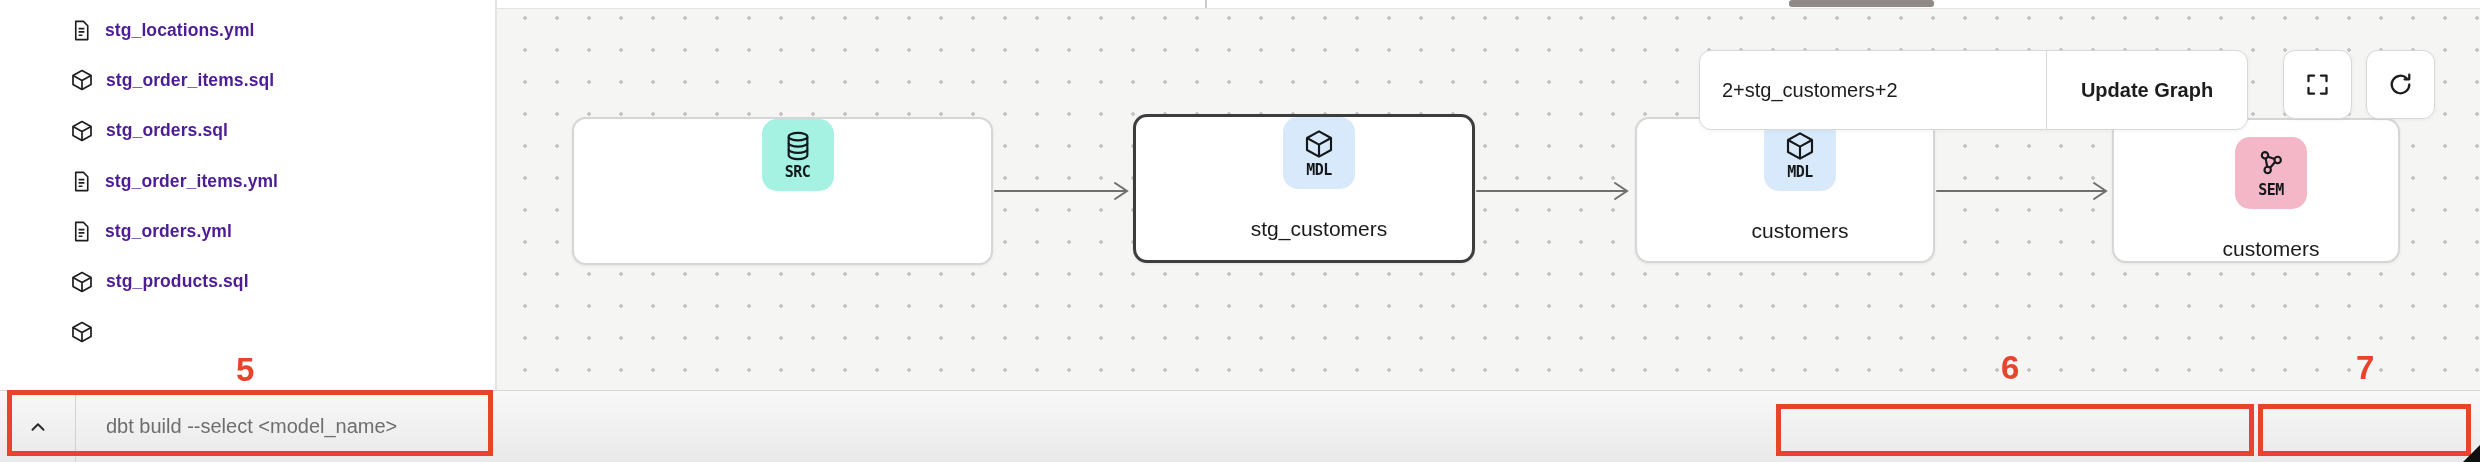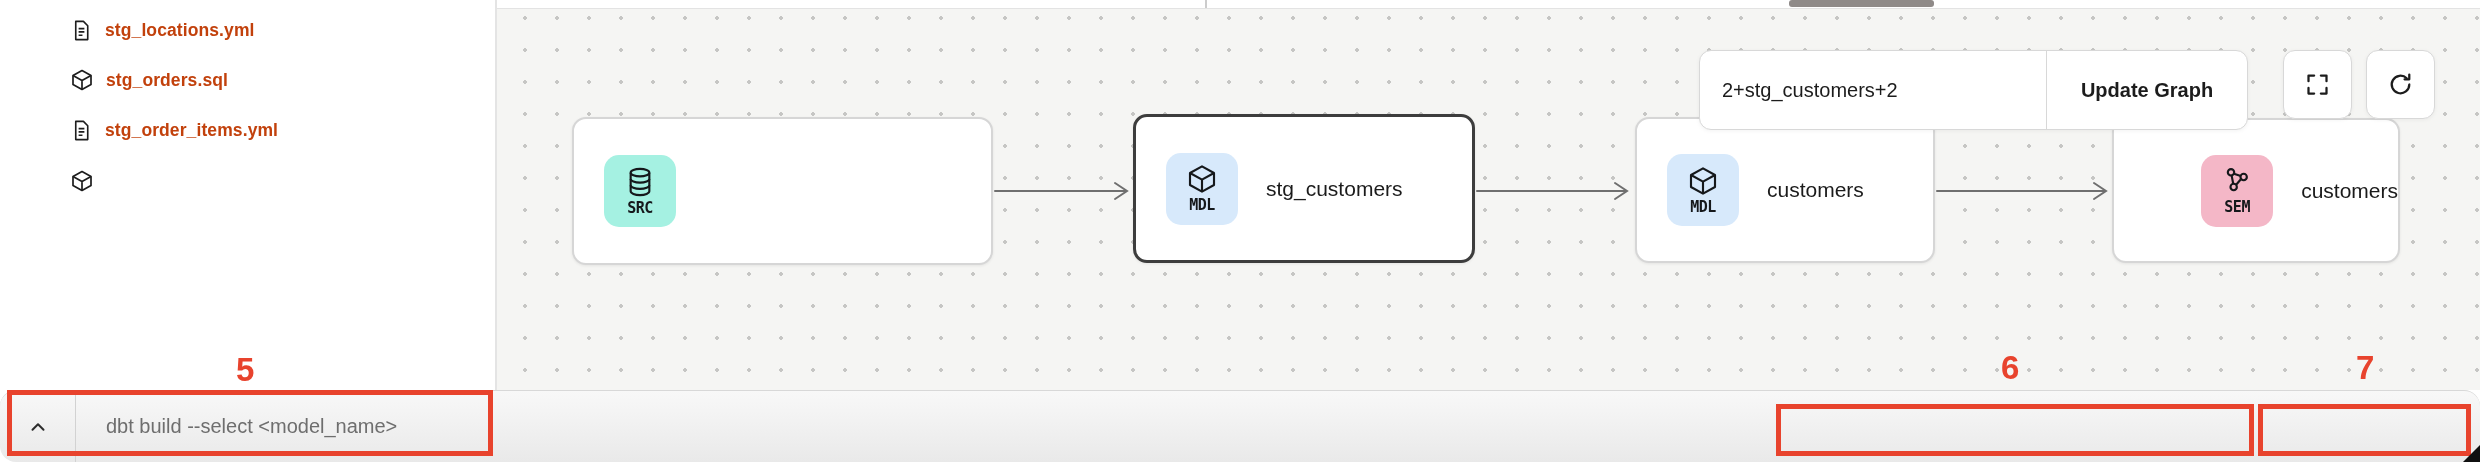--- a/index.html
+++ b/index.html
@@ -6,35 +6,35 @@
   .screen{
     position:relative;width:2480px;height:462px;overflow:hidden;
     font-family:"Liberation Sans",sans-serif;background:#ffffff;
   }
   
   .sidebar{position:absolute;left:0;top:0;width:495px;height:390px;background:#ffffff;overflow:hidden;}
   .sidebar-divider{position:absolute;left:495px;top:0;width:2px;height:390px;background:#e4e4e4;}
   .file-list{display:flex;flex-direction:column;padding-top:5px;}
   .file-row{height:50.3px;display:flex;align-items:center;padding-left:70px;gap:12px;cursor:pointer;}
   .file-row svg{flex:0 0 auto;}
-  .file-name{font-size:17.5px;font-weight:600;color:#c2410c;letter-spacing:.1px;}
+  .file-name{font-size:17.5px;font-weight:600;color:#4c1d95;letter-spacing:.1px;}
   
   .canvas{
     position:absolute;left:497px;top:8px;width:1983px;height:382px;background:#f5f5f3;
     background-image:radial-gradient(circle,#c6c6c4 1.6px,rgba(0,0,0,0) 1.9px);
     background-size:32px 32px;background-position:12px 26px;
   }
   .top-strip{position:absolute;left:497px;top:0;width:1983px;height:8px;background:#ffffff;border-bottom:1px solid #e3e3e3;}
   .top-strip-tick{position:absolute;left:708px;top:0;width:2px;height:8px;background:#cccccc;}
   .top-scroll-thumb{position:absolute;left:1292px;top:0;width:145px;height:7px;background:#8f8a88;border-radius:3px;}
   .edges{position:absolute;left:0;top:0;width:2480px;height:462px;pointer-events:none;}
   .node{
     position:absolute;background:#ffffff;border:2px solid #d6d6d6;border-radius:14px;
     display:flex;align-items:center;padding-left:30px;gap:28px;box-sizing:border-box;
-    box-shadow:0 1px 3px rgba(0,0,0,.07);cursor:pointer;
+    box-shadow:0 1px 3px rgba(0,0,0,.07);cursor:pointer;flex-direction:column;
   }
   .node.selected{border:3px solid #3d3d3d;}
   .badge{width:72px;height:72px;border-radius:15px;display:flex;flex-direction:column;align-items:center;justify-content:center;gap:1px;}
   .badge-text{font-size:15px;font-weight:600;color:#15181b;font-family:"DejaVu Sans Mono",monospace;letter-spacing:-.5px;}
   .node-label{font-size:21px;color:#1b1b1b;}
   
   .selector-group{
     position:absolute;left:1699px;top:50px;width:549px;height:80px;background:#ffffff;
     border:1.5px solid #d8d8d8;border-radius:12px;display:flex;box-sizing:border-box;
     box-shadow:0 1px 4px rgba(0,0,0,.05);z-index:3;
@@ -51,21 +51,21 @@
     position:absolute;top:50px;width:69px;height:69px;background:#ffffff;border:1.5px solid #d8d8d8;
     border-radius:12px;display:flex;align-items:center;justify-content:center;box-sizing:border-box;
     box-shadow:0 1px 4px rgba(0,0,0,.05);cursor:pointer;z-index:3;
   }
   .btn-fullscreen{left:2283px;}
   .btn-refresh{left:2366px;}
   
   .bottom-bar{
     position:absolute;left:0;top:390px;width:2480px;height:72px;
     background:linear-gradient(180deg,#f8f8f8 0%,#f0f0f0 55%,#e9e9e9 100%);
-    border-top:1px solid #d8d8d8;display:flex;align-items:center;box-sizing:border-box;border-radius:16px;
+    border-top:1px solid #d8d8d8;display:flex;align-items:center;box-sizing:border-box;
   }
   .collapse-btn{width:75px;height:100%;display:flex;align-items:center;justify-content:center;background:transparent;border:none;cursor:pointer;}
   .bar-divider{width:1px;height:100%;background:#d2d2d2;}
   .command-input{
     margin-left:28px;width:860px;border:none;outline:none;background:transparent;
     font-size:20px;color:#1b1b1b;font-family:"Liberation Sans",sans-serif;
   }
   .command-input::placeholder{color:#6e6e6e;opacity:1;}
   
   .ann-box{position:absolute;border:5px solid #e8432d;box-sizing:border-box;z-index:9;pointer-events:none;}
@@ -99,28 +99,49 @@
             <path d="M6 2.5h8l4.5 4.5v14.5H6z"></path>
             <path d="M9 10h6M9 13.5h6M9 17h4"></path>
           </svg>
         <span class="file-name">stg_locations.yml</span>
       </div>
       <div class="file-row">
         <svg width="24" height="24" viewBox="0 0 24 24" fill="none" stroke="#1d1d1d" stroke-width="1.7" stroke-linejoin="round">
             <path d="M12 2.5 21 7.5 V16.5 L12 21.5 3 16.5 V7.5 Z"></path>
             <path d="M3 7.5 12 12.5 21 7.5M12 12.5V21.5"></path>
           </svg>
+        <span class="file-name">stg_order_items.sql</span>
+      </div>
+      <div class="file-row">
+        <svg width="24" height="24" viewBox="0 0 24 24" fill="none" stroke="#1d1d1d" stroke-width="1.7" stroke-linejoin="round">
+            <path d="M12 2.5 21 7.5 V16.5 L12 21.5 3 16.5 V7.5 Z"></path>
+            <path d="M3 7.5 12 12.5 21 7.5M12 12.5V21.5"></path>
+          </svg>
         <span class="file-name">stg_orders.sql</span>
       </div>
       <div class="file-row">
         <svg width="23" height="23" viewBox="0 0 24 24" fill="none" stroke="#1d1d1d" stroke-width="1.7" stroke-linejoin="round">
             <path d="M6 2.5h8l4.5 4.5v14.5H6z"></path>
             <path d="M9 10h6M9 13.5h6M9 17h4"></path>
           </svg>
         <span class="file-name">stg_order_items.yml</span>
+      </div>
+      <div class="file-row">
+        <svg width="23" height="23" viewBox="0 0 24 24" fill="none" stroke="#1d1d1d" stroke-width="1.7" stroke-linejoin="round">
+            <path d="M6 2.5h8l4.5 4.5v14.5H6z"></path>
+            <path d="M9 10h6M9 13.5h6M9 17h4"></path>
+          </svg>
+        <span class="file-name">stg_orders.yml</span>
+      </div>
+      <div class="file-row">
+        <svg width="24" height="24" viewBox="0 0 24 24" fill="none" stroke="#1d1d1d" stroke-width="1.7" stroke-linejoin="round">
+            <path d="M12 2.5 21 7.5 V16.5 L12 21.5 3 16.5 V7.5 Z"></path>
+            <path d="M3 7.5 12 12.5 21 7.5M12 12.5V21.5"></path>
+          </svg>
+        <span class="file-name">stg_products.sql</span>
       </div>
       <div class="file-row">
         <svg width="24" height="24" viewBox="0 0 24 24" fill="none" stroke="#1d1d1d" stroke-width="1.7" stroke-linejoin="round">
             <path d="M12 2.5 21 7.5 V16.5 L12 21.5 3 16.5 V7.5 Z"></path>
             <path d="M3 7.5 12 12.5 21 7.5M12 12.5V21.5"></path>
           </svg>
         <span class="file-name"></span>
       </div>
     </div>
   </div>

